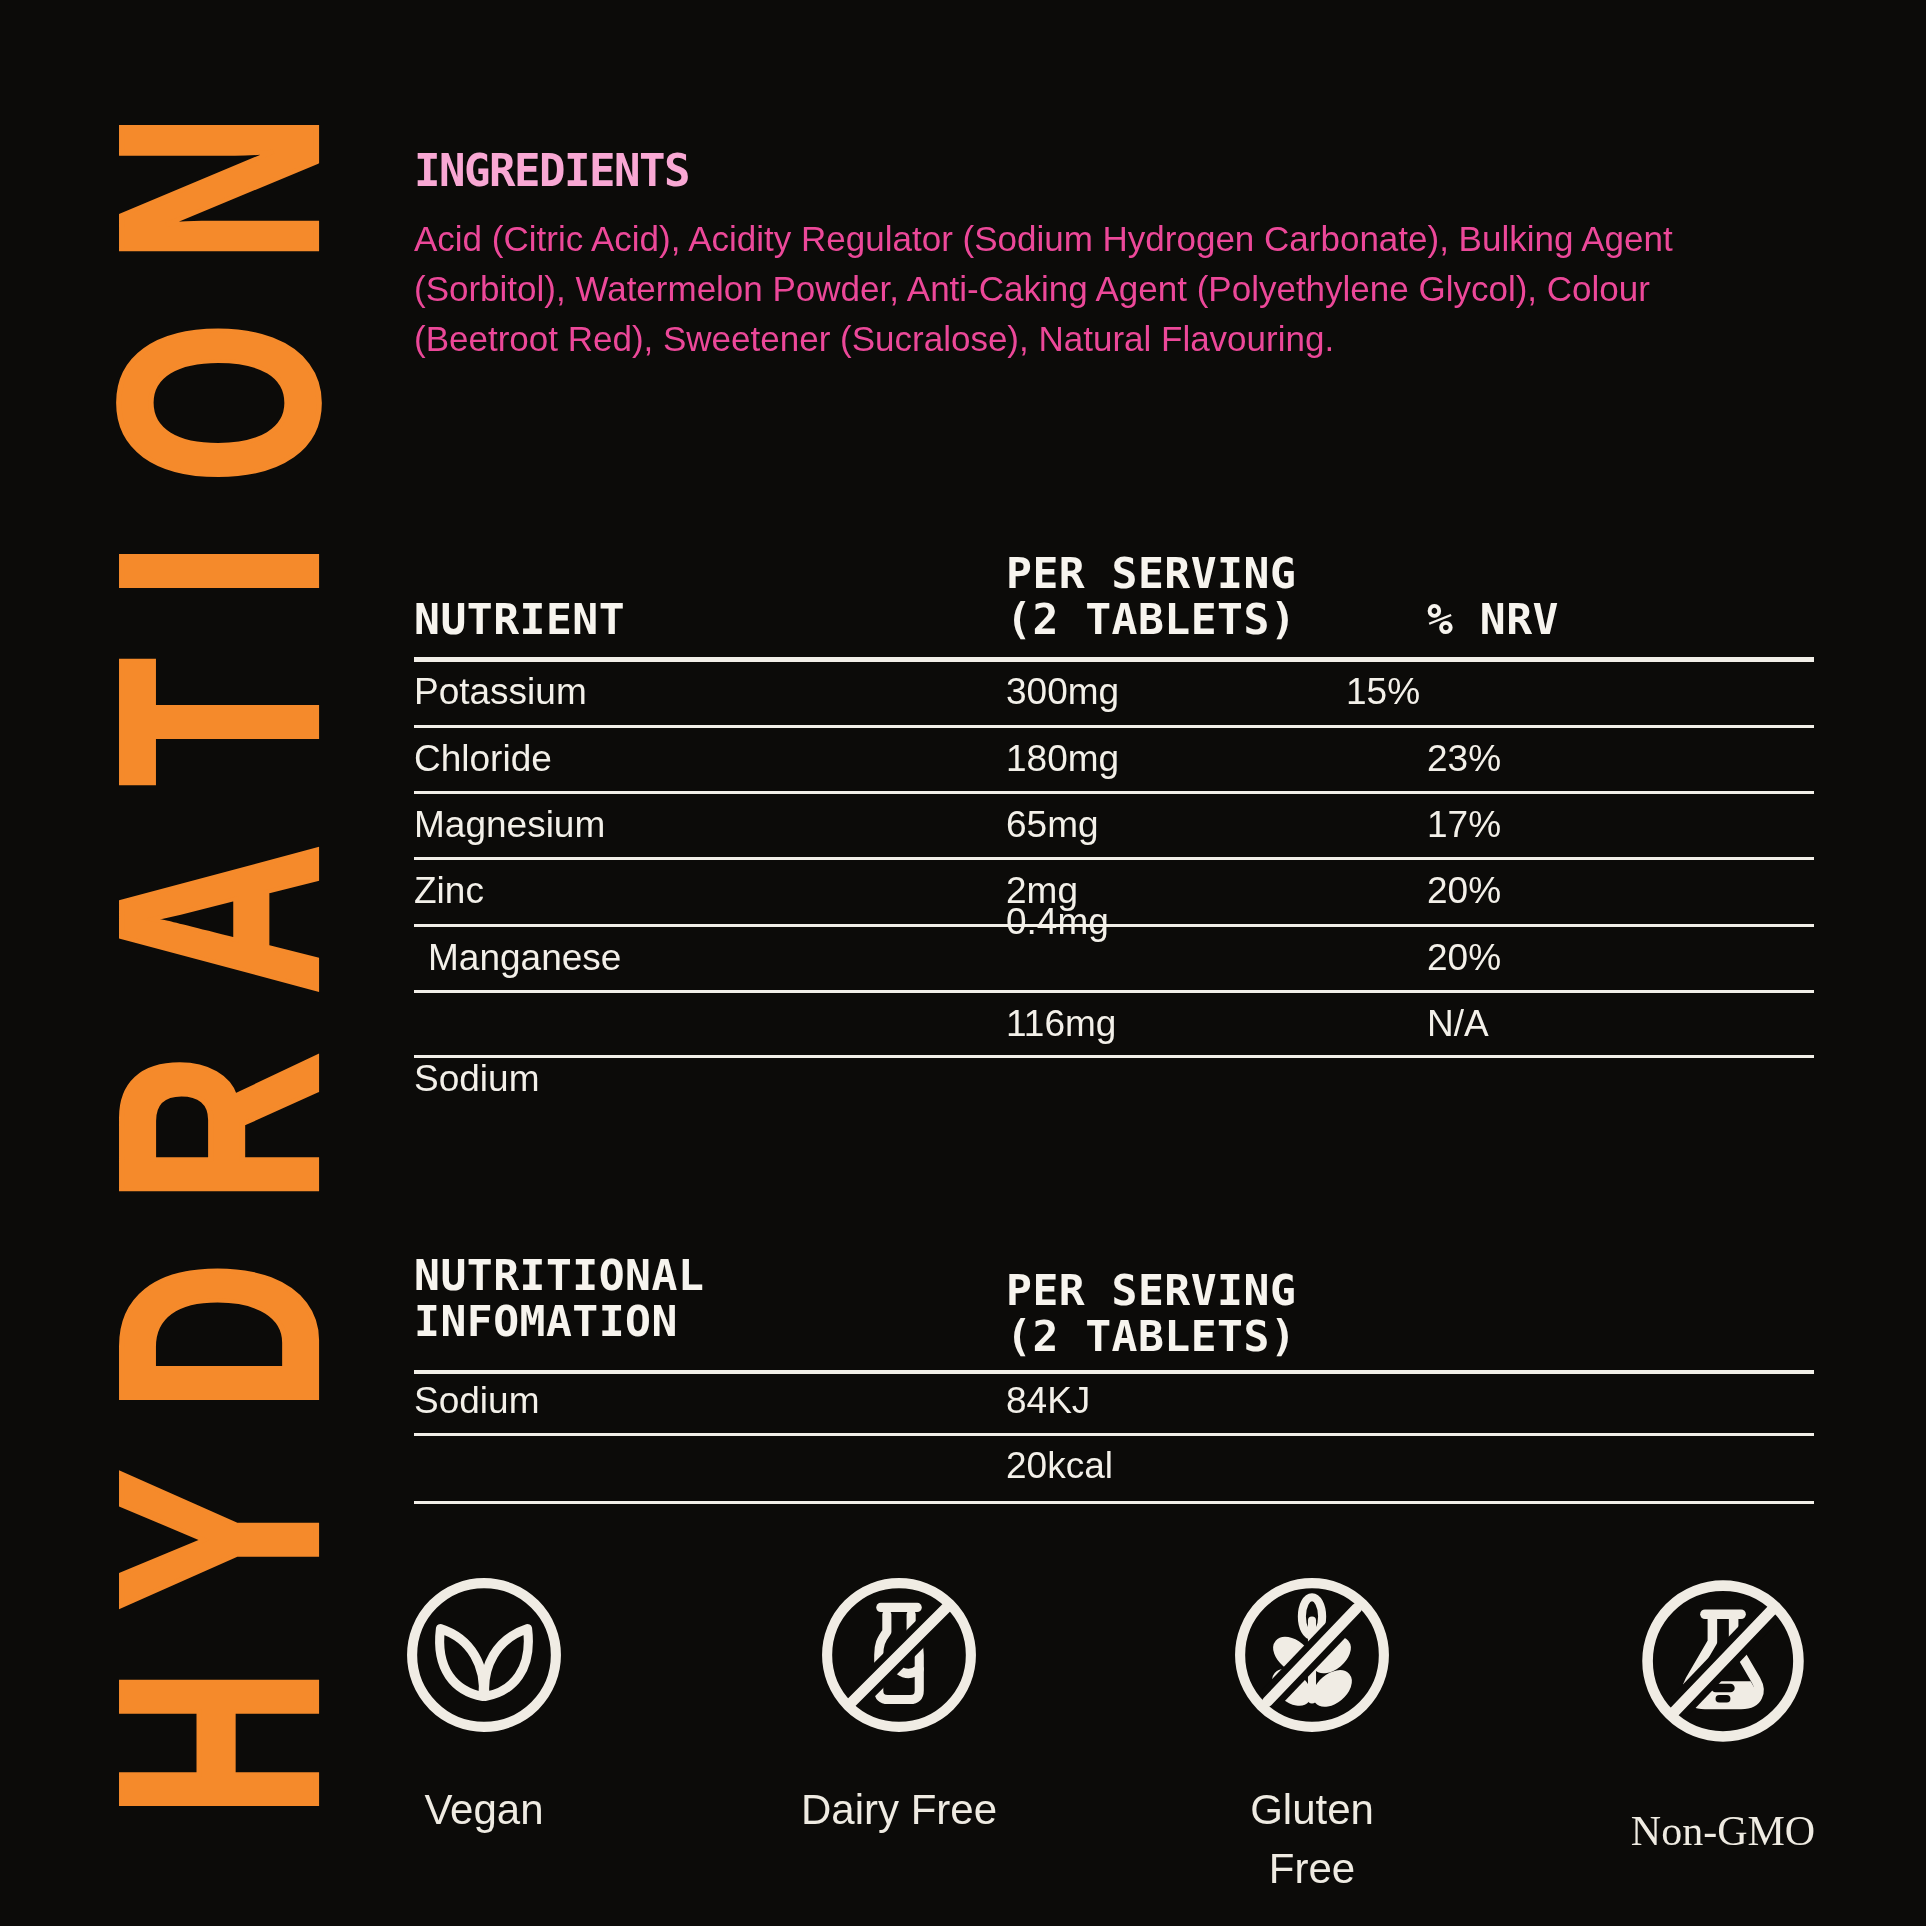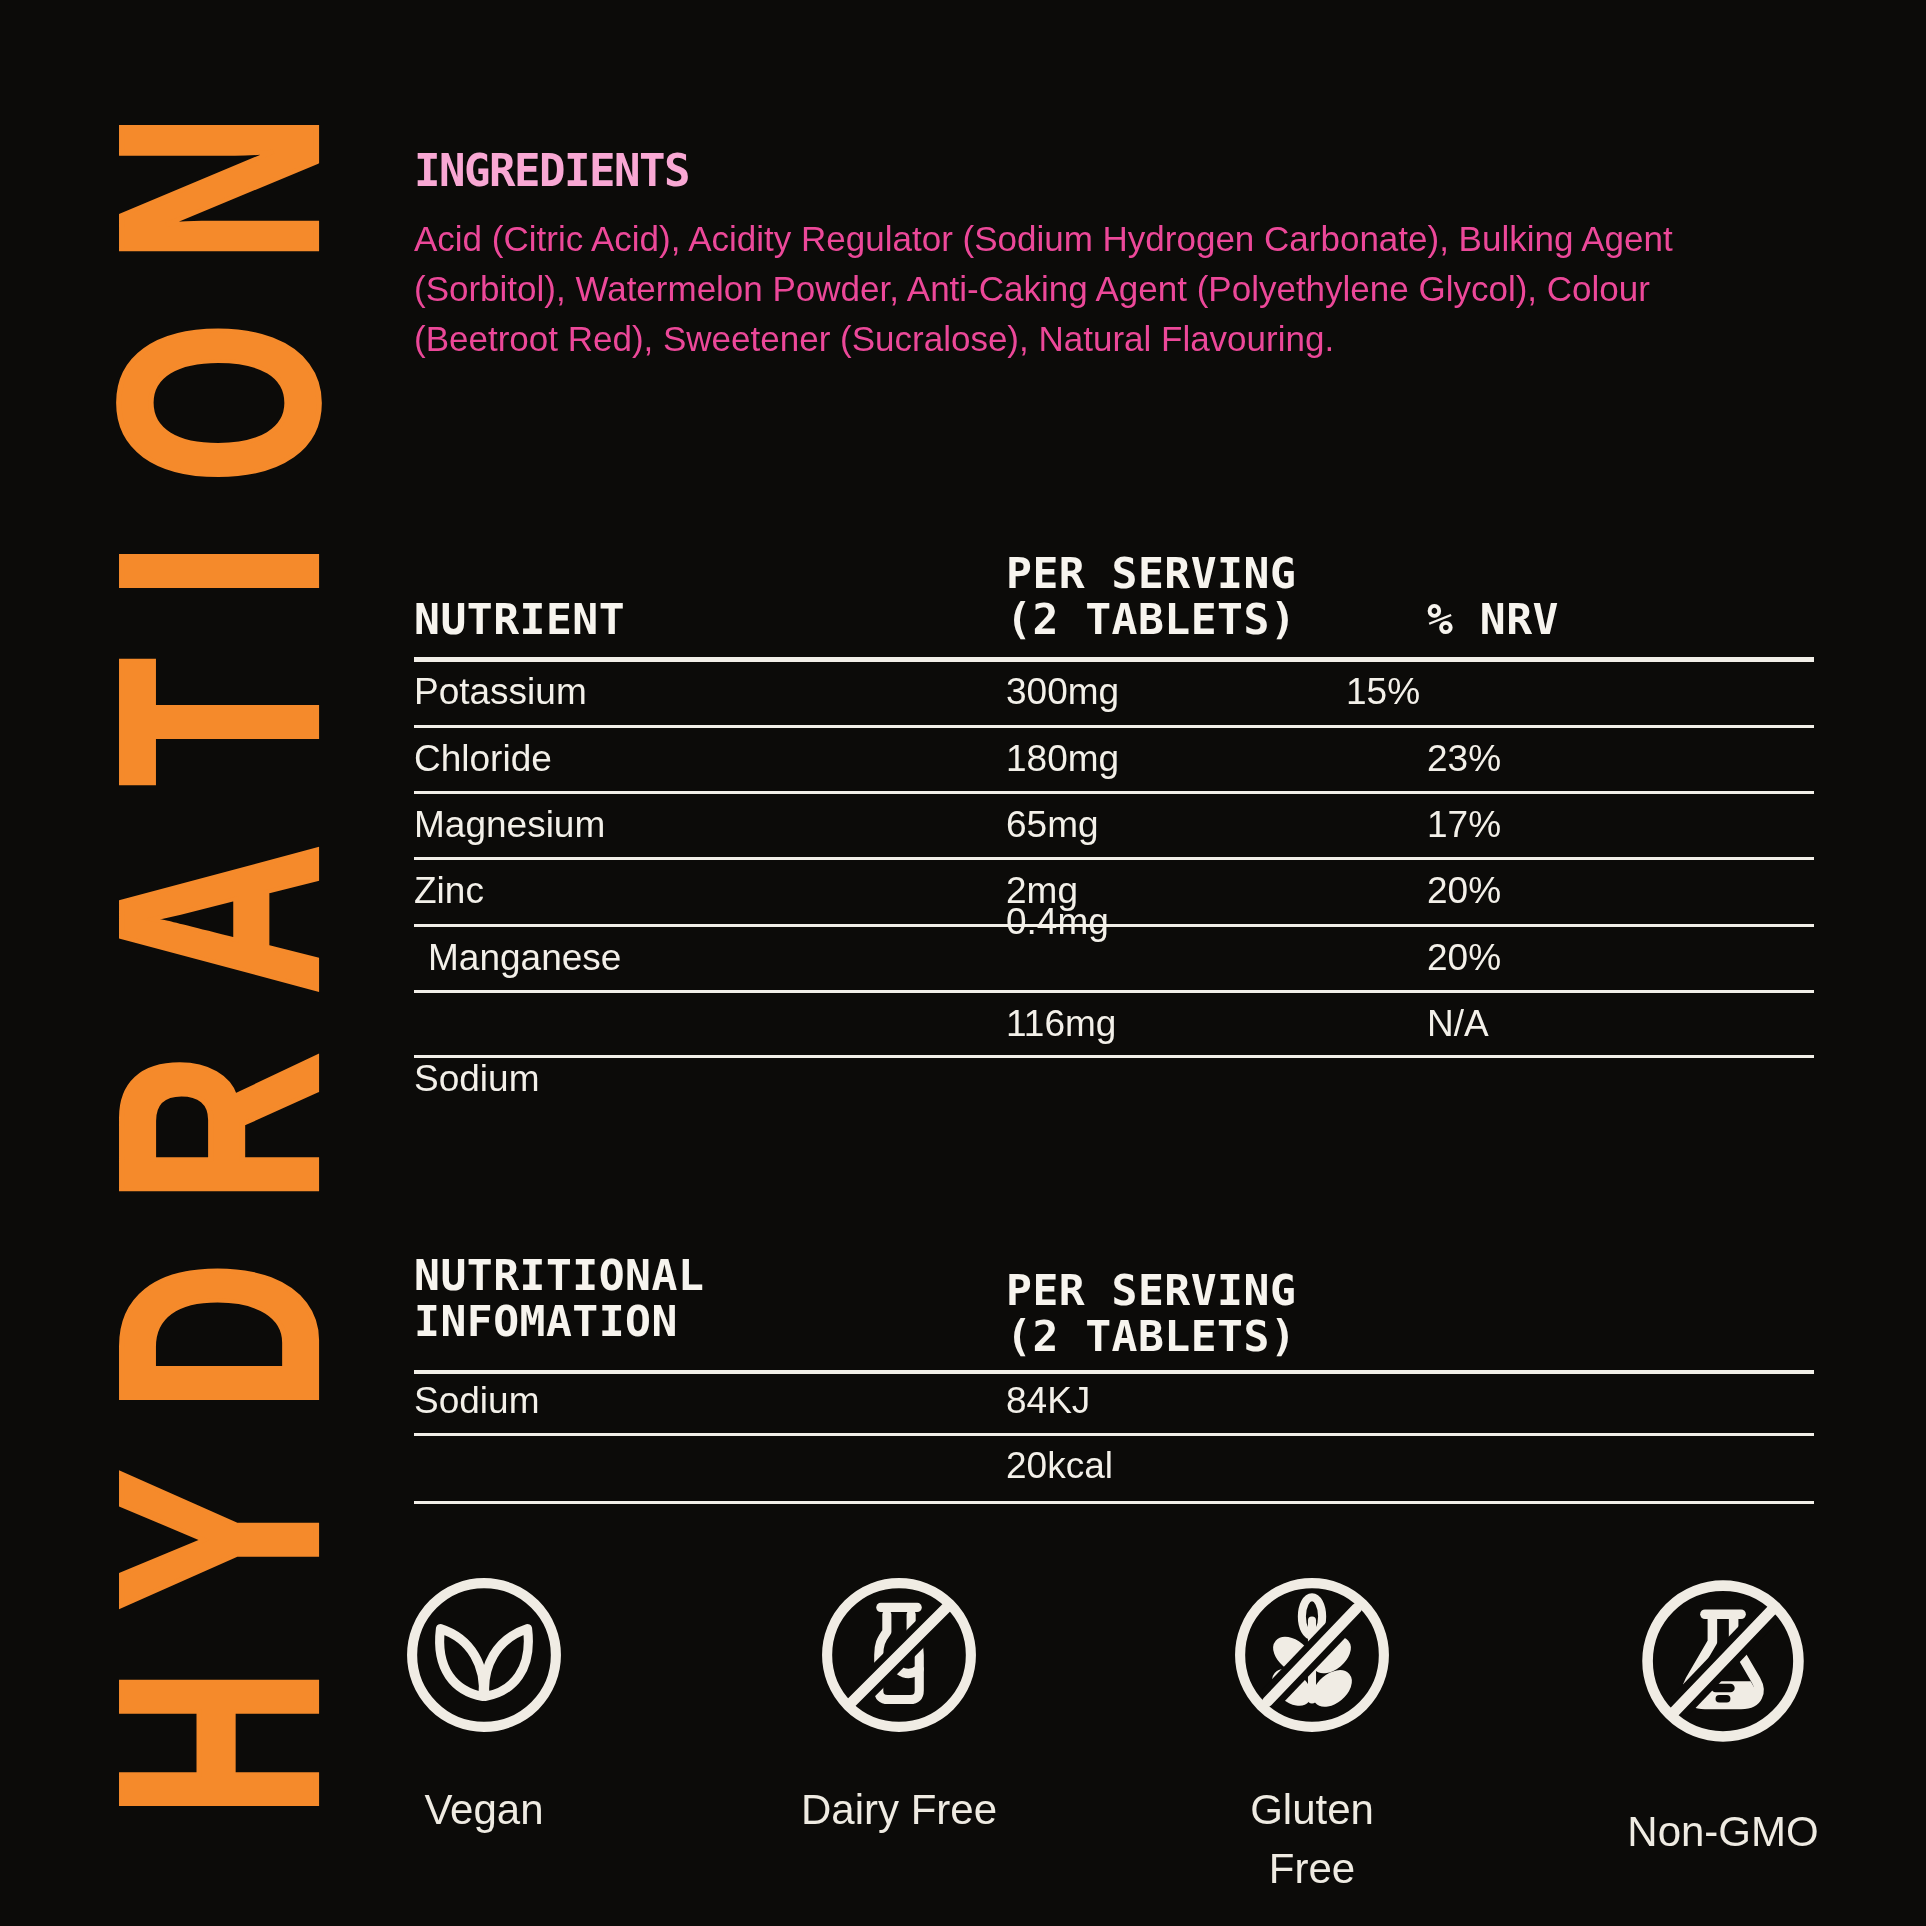--- a/index.html
+++ b/index.html
@@ -151,16 +151,16 @@
       <path d="M 126 32 L 34 128" stroke="#0c0b09" stroke-width="24" stroke-linecap="butt"></path>
       <path d="M 126 32 L 34 128" stroke-width="10.5"></path>
       <circle cx="80" cy="80" r="71" stroke-width="10"></circle>
     </svg>
   </div>
 
   <div class="abs badge-label" style="left:286px;top:1780px;">Vegan</div>
   <div class="abs badge-label" style="left:701px;top:1780px;">Dairy Free</div>
   <div class="abs badge-label" style="left:1114px;top:1780px;">Gluten
 Free</div>
-  <div class="abs badge-label" style="left:1525px;top:1802px;">Non-GMO</div>
+  <div class="abs badge-label" style="left:1525px;top:1802px;font-family:Liberation Serif, serif;">Non-GMO</div>
 
 </div>
 
 
 </body></html>

